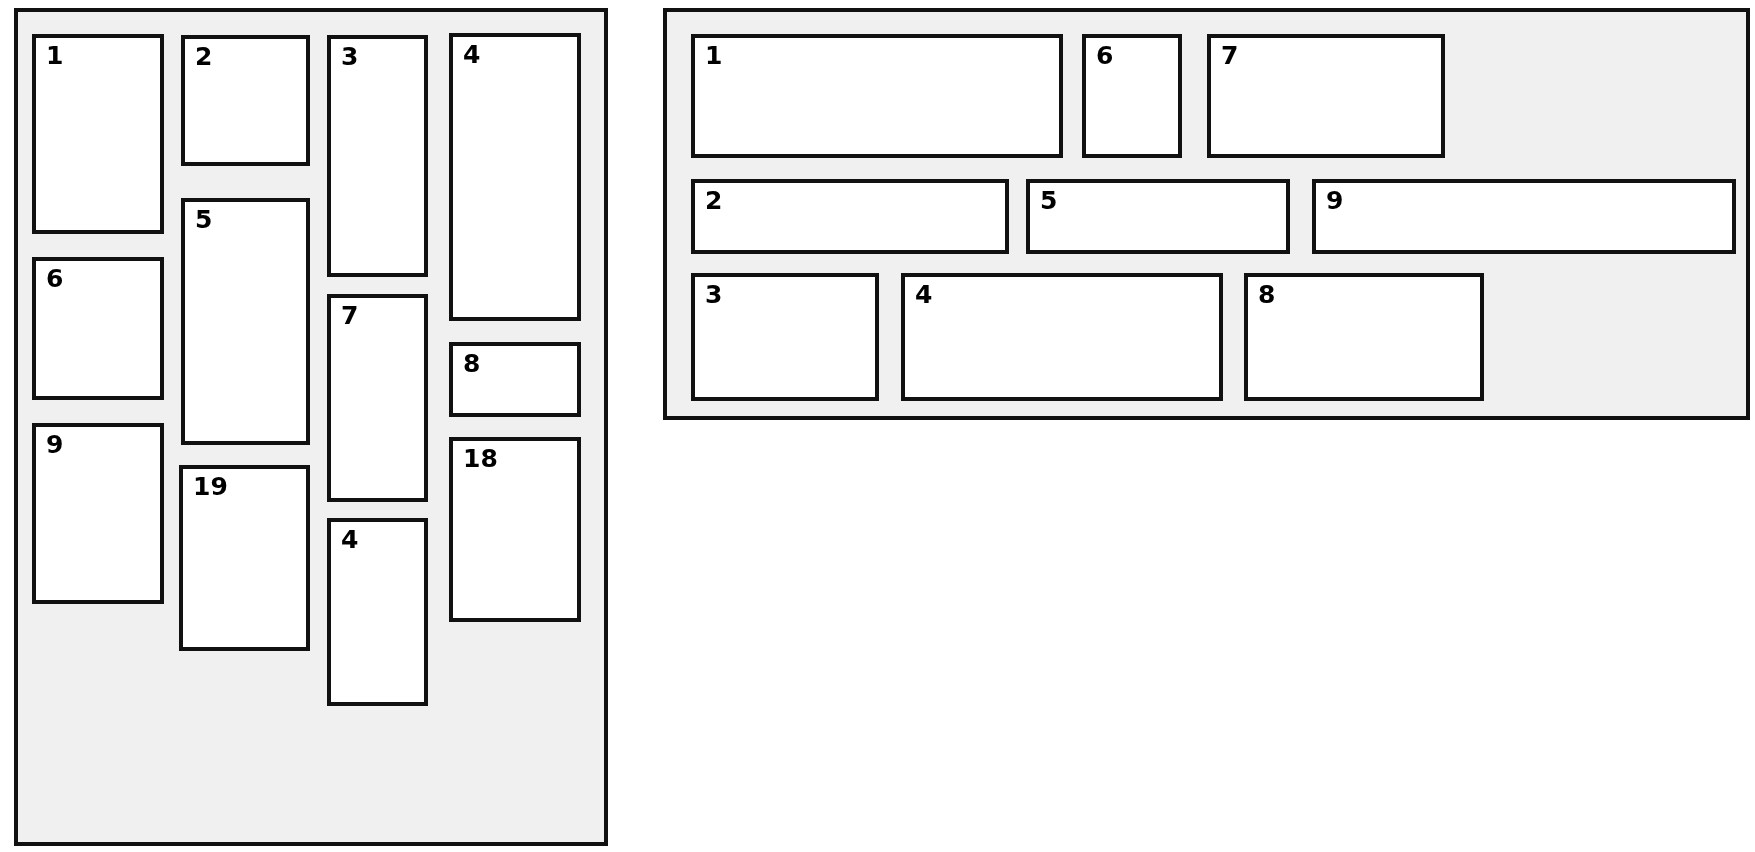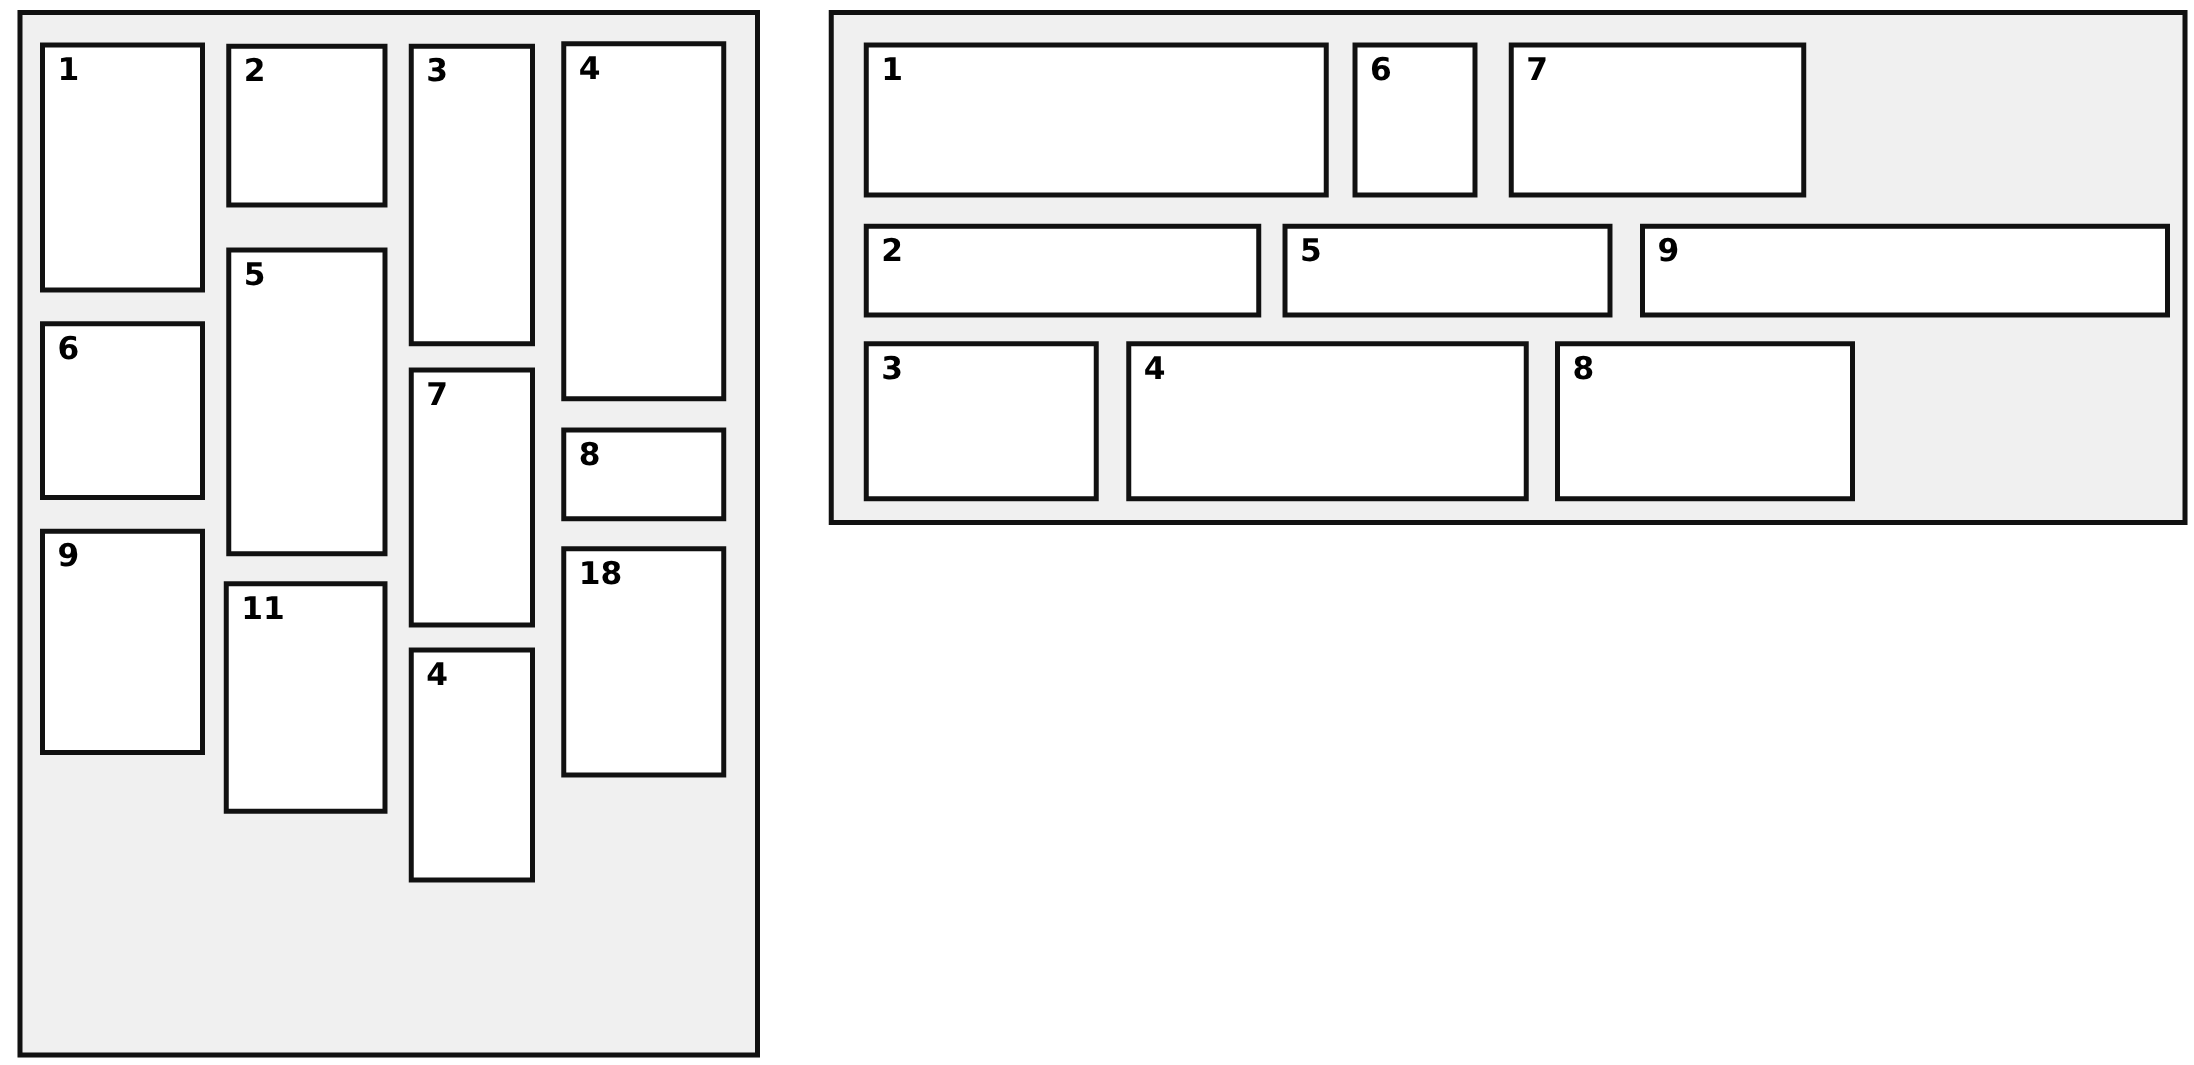--- a/index.html
+++ b/index.html
@@ -79,21 +79,21 @@
       <div class="box" style="left: 431px; top: 330px; width: 132px; height: 75px; background: rgb(255, 255, 255); border-color: rgb(17, 17, 17);">
         <span class="box-label">8</span>
       </div>
       <div class="box" style="left: 14px; top: 411px; width: 132px; height: 181px; background: rgb(255, 255, 255); border-color: rgb(17, 17, 17);">
         <span class="box-label">9</span>
       </div>
       <div class="box" style="left: 431px; top: 425px; width: 132px; height: 185px; background: rgb(255, 255, 255); border-color: rgb(17, 17, 17);">
         <span class="box-label">18</span>
       </div>
       <div class="box" style="left: 161px; top: 453px; width: 131px; height: 186px; background: rgb(255, 255, 255); border-color: rgb(17, 17, 17);">
-        <span class="box-label">11</span>
+        <span class="box-label">19</span>
       </div>
       <div class="box" style="left: 309px; top: 506px; width: 101px; height: 188px; background: rgb(255, 255, 255); border-color: rgb(17, 17, 17);">
         <span class="box-label">4</span>
       </div>
     </div>
     <div class="panel" style="left: 663px; top: 8px; width: 1087px; height: 412px; background: rgb(240, 240, 240); border-color: rgb(17, 17, 17);">
       <div class="box" style="left: 24px; top: 22px; width: 372px; height: 124px; background: rgb(255, 255, 255); border-color: rgb(17, 17, 17);">
         <span class="box-label">1</span>
       </div>
       <div class="box" style="left: 415px; top: 22px; width: 100px; height: 124px; background: rgb(255, 255, 255); border-color: rgb(17, 17, 17);">

